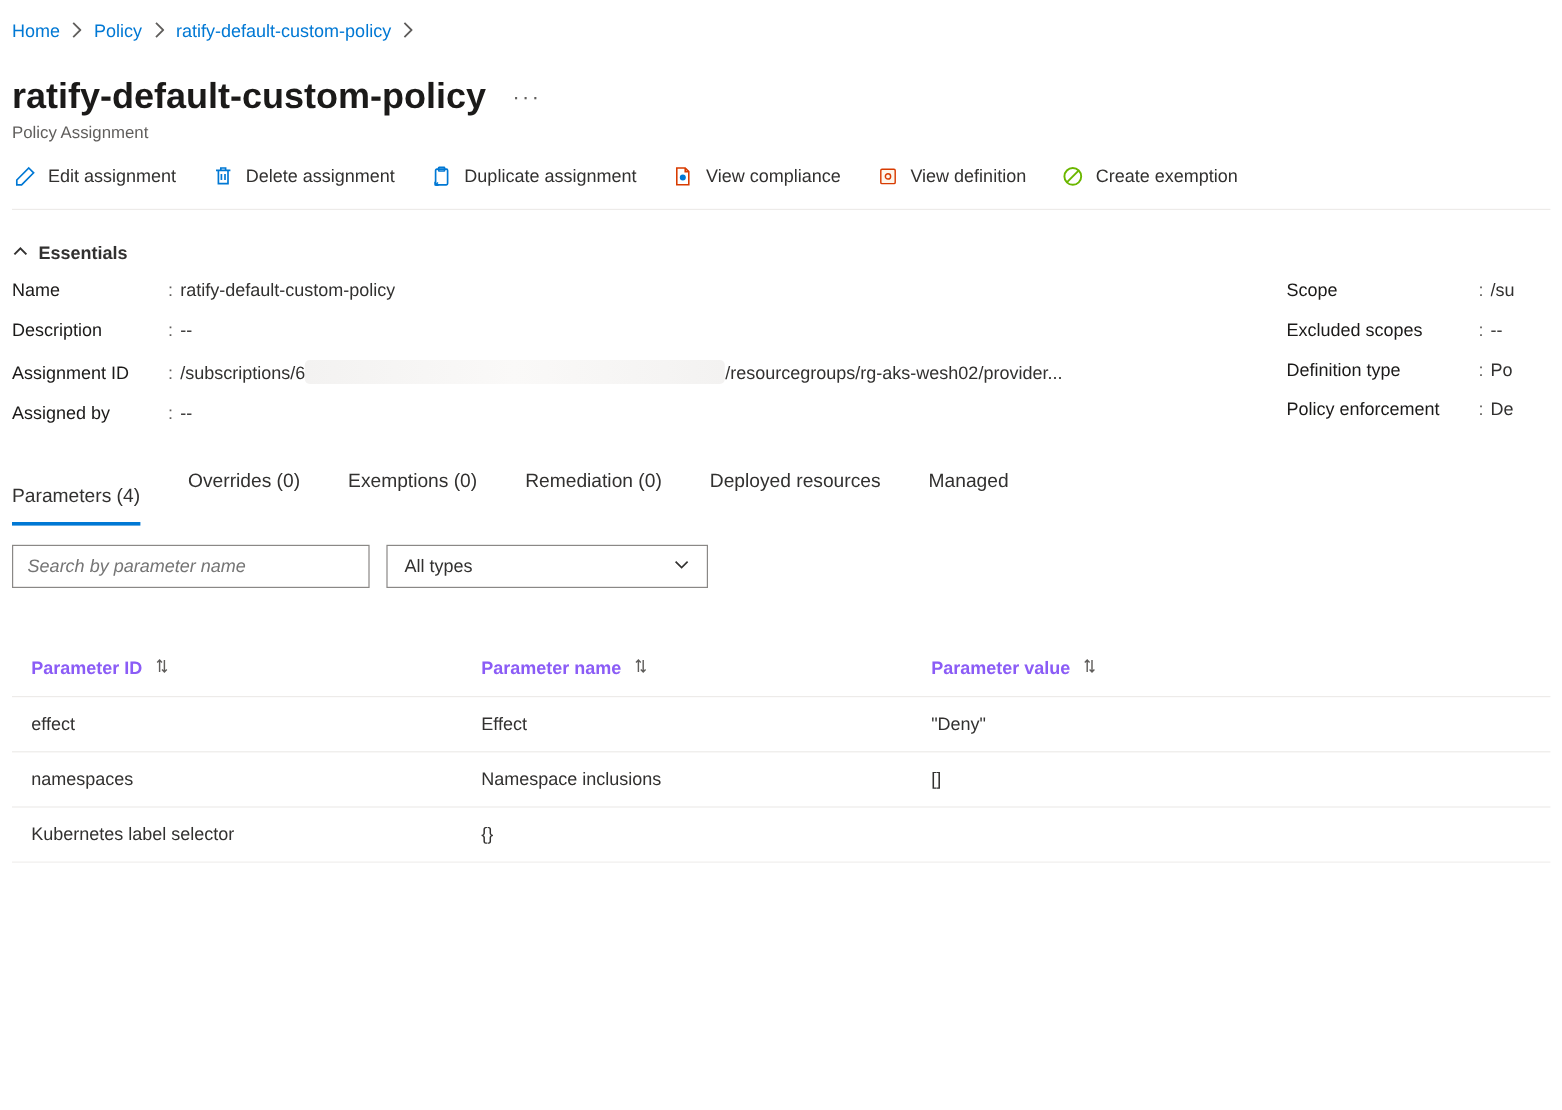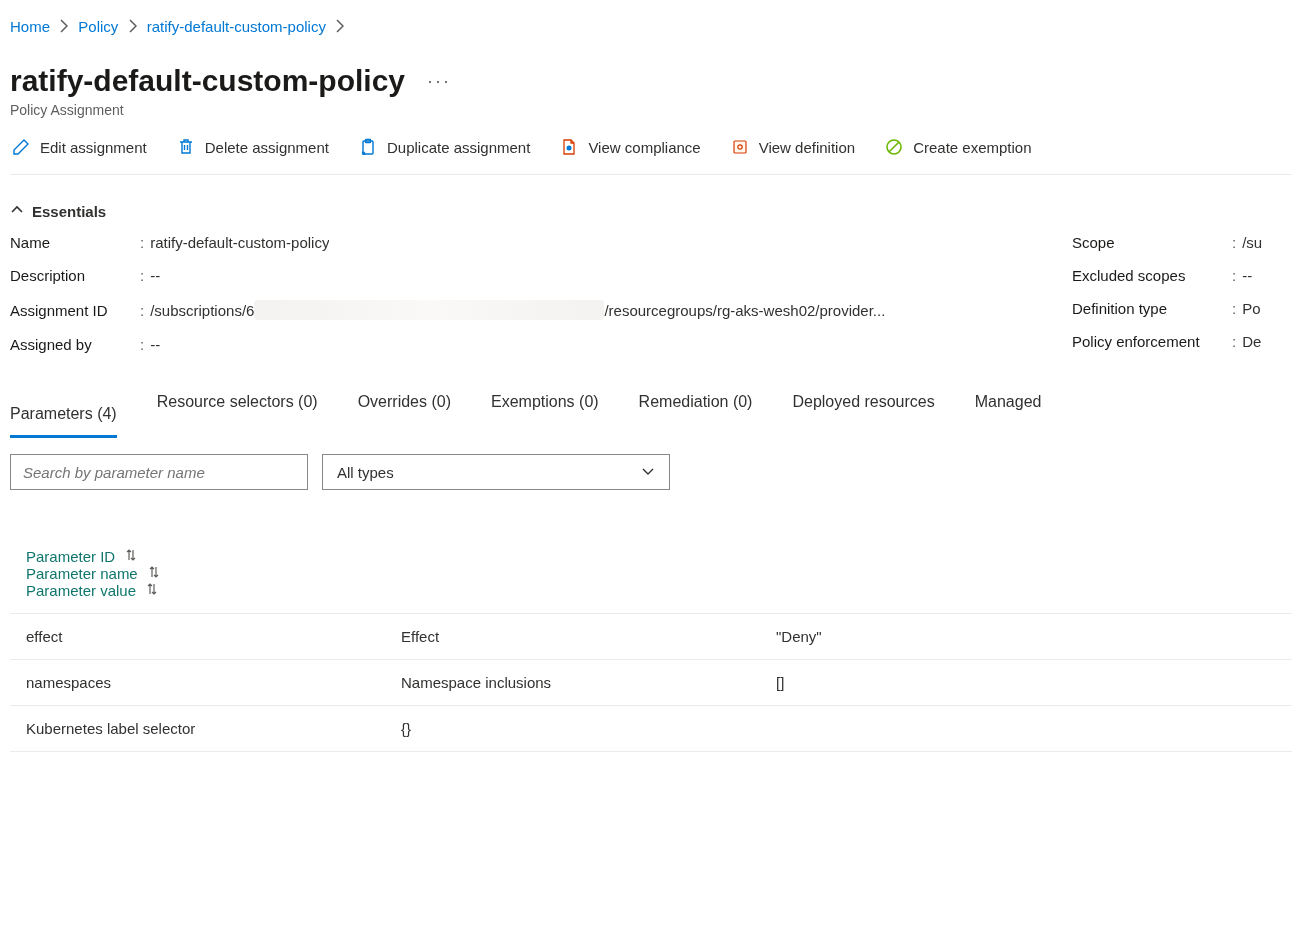--- a/index.html
+++ b/index.html
@@ -170,21 +170,21 @@
       width: 298px;
       height: 36px;
       padding: 0 12px;
       border: 1px solid #8a8886;
       font-size: 15px;
       font-style: italic;
       color: #be185d;
       outline: none;
     }
     .type-select {
-      width: 348px;
+      width: 268px;
       height: 36px;
       padding: 0 14px;
       border: 1px solid #8a8886;
       font-size: 15px;
       display: flex;
       align-items: center;
       justify-content: space-between;
       cursor: pointer;
       background: #fff;
     }
@@ -195,23 +195,22 @@
       width: 100%;
       margin-top: 44px;
     }
     .param-header, .param-row {
       display: flex;
       border-bottom: 1px solid #edebe9;
       padding: 14px 16px;
       font-size: 15px;
     }
     .param-header {
-      font-weight: 400;
-      color: #0f766e;
-      flex-direction: column;
+      font-weight: 700;
+      color: #8b5cf6;
     }
     .pcol:nth-child(1) { width: 30%; }
     .pcol:nth-child(2) { width: 30%; }
     .pcol:nth-child(3) { width: 40%; }
     .sort {
       display: inline-flex;
       align-items: center;
       margin-left: 6px;
       color: #605e5c;
     }
@@ -353,21 +352,20 @@
     <div class="ess-row">
       <span class="ess-label">Policy enforcement</span>
       <span class="ess-sep">:</span>
       <span class="ess-val">De</span>
     </div>
   </div>
 </div>
 
 <div class="tabs">
   <div class="tab active">Parameters (4)</div>
-  <div class="tab">Resource selectors (0)</div>
   <div class="tab">Overrides (0)</div>
   <div class="tab">Exemptions (0)</div>
   <div class="tab">Remediation (0)</div>
   <div class="tab">Deployed resources</div>
   <div class="tab last">Managed</div>
 </div>
 
 <div class="filter-row">
   <input class="search-input" type="text" placeholder="Search by parameter name" style="">
   <div class="type-select">

